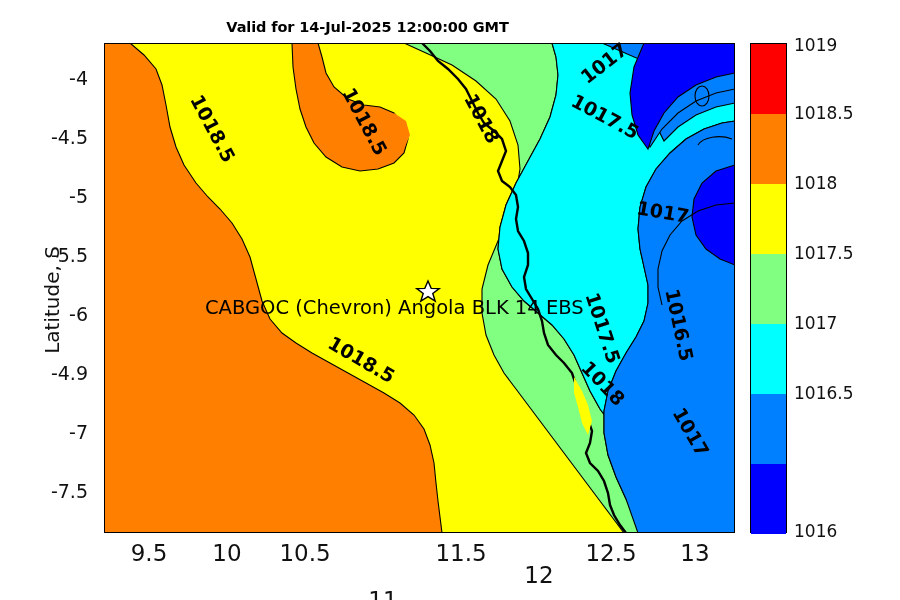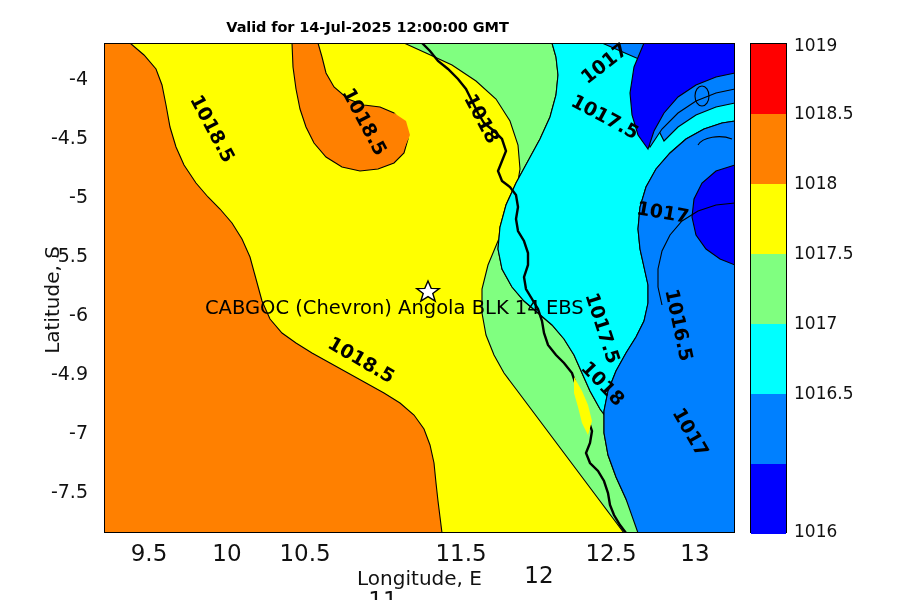--- a/index.html
+++ b/index.html
@@ -172,21 +172,20 @@
   <div class="ytick-label" style="top:491px;left:30px;">-7.5</div>
 
   <div class="xtick-label" style="left:149px;top:540px;">9.5</div>
   <div class="xtick-label" style="left:227px;top:540px;">10</div>
   <div class="xtick-label" style="left:305px;top:540px;">10.5</div>
   <div class="xtick-label" style="left:383px;top:540px;margin-top:47px;">11</div>
   <div class="xtick-label" style="left:461px;top:540px;">11.5</div>
   <div class="xtick-label" style="left:539px;top:562px;">12</div>
   <div class="xtick-label" style="left:611px;top:540px;">12.5</div>
   <div class="xtick-label" style="left:695px;top:540px;">13</div>
-  <div class="xlabel">Longitude, E</div>
 
   <div class="cbar">
     <div class="cbar-seg" style="top:0px;height:70px;background:#FF0000;"></div>
     <div class="cbar-seg" style="top:70px;height:70px;background:#FF8000;"></div>
     <div class="cbar-seg" style="top:140px;height:70px;background:#FFFF00;"></div>
     <div class="cbar-seg" style="top:210px;height:70px;background:#80FF80;"></div>
     <div class="cbar-seg" style="top:280px;height:70px;background:#00FFFF;"></div>
     <div class="cbar-seg" style="top:350px;height:70px;background:#0080FF;"></div>
     <div class="cbar-seg" style="top:420px;height:70px;background:#0000FF;"></div>
   </div>

